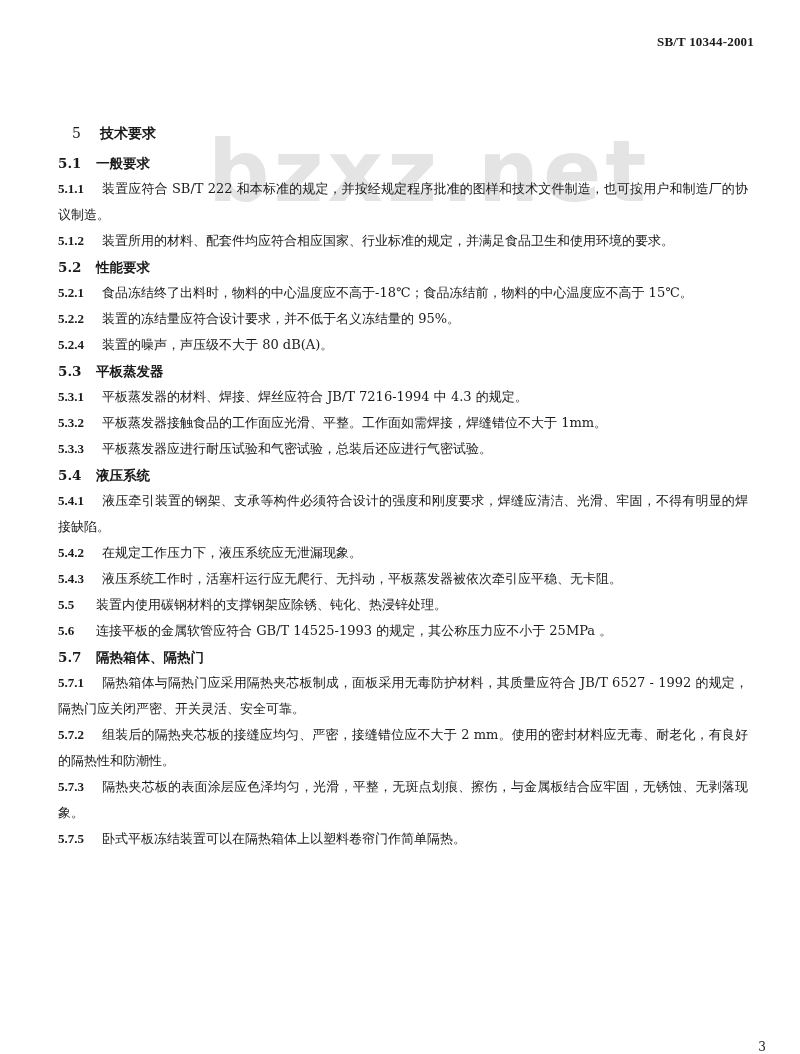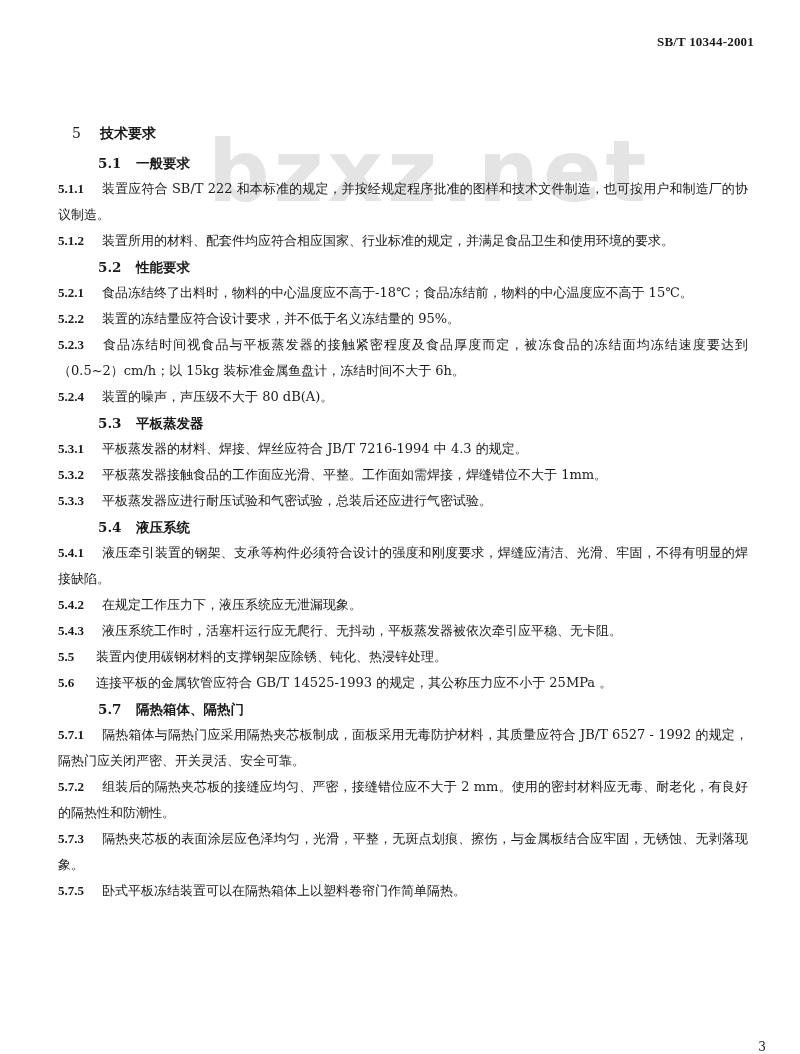--- a/index.html
+++ b/index.html
@@ -5,21 +5,21 @@
   html, body { margin: 0; padding: 0; background: #ffffff; }
   body { width: 800px; height: 1054px; position: relative; overflow: hidden;
          font-family: "DejaVu Serif", "Liberation Serif", serif; color: #1a1a1a; }
   .header-code { position: absolute; right: 46px; top: 34px; font-size: 13px; font-weight: bold;
                  font-family: "Liberation Serif", serif; letter-spacing: 0.2px; }
   .watermark { position: absolute; left: 208px; top: 128px; font-size: 86px; font-weight: bold;
                color: #e4e4e4; font-family: "DejaVu Sans", sans-serif; letter-spacing: 4px; z-index: 0; line-height: 1; }
   .content { position: absolute; left: 58px; top: 112px; width: 690px; z-index: 1; }
   .h1 { font-size: 14px; font-weight: bold; height: 34px; line-height: 34px; margin-top: 4px; margin-left: 14px; }
   .h1 .num { display: inline-block; width: 28px; font-weight: normal; }
-  .h2 { font-size: 13.5px; font-weight: bold; line-height: 26px; margin-left: 40px; }
+  .h2 { font-size: 13.5px; font-weight: bold; line-height: 26px; }
   .h2 .num { display: inline-block; width: 38px; }
   .p { font-size: 13px; line-height: 26px; text-align: justify; }
   .p .num { font-weight: bold; display: inline-block; width: 44px; font-family: "Liberation Serif", serif; }
   .page-num { position: absolute; right: 34px; top: 1040px; font-size: 12px; }
 </style>
 </head>
 <body>
 
 <div class="header-code">SB/T 10344-2001</div>
 <div class="watermark">bzxz.net</div>
@@ -29,21 +29,20 @@
     <span class="num">5</span><span>技术要求</span>
   </div>
 
   <div class="h2"><span class="num">5.1</span><span>一般要求</span></div>
   <div class="p"><span class="num">5.1.1</span><span>装置应符合 SB/T 222 和本标准的规定，并按经规定程序批准的图样和技术文件制造，也可按用户和制造厂的协议制造。</span></div>
   <div class="p"><span class="num">5.1.2</span><span>装置所用的材料、配套件均应符合相应国家、行业标准的规定，并满足食品卫生和使用环境的要求。</span></div>
 
   <div class="h2"><span class="num">5.2</span><span>性能要求</span></div>
   <div class="p"><span class="num">5.2.1</span><span>食品冻结终了出料时，物料的中心温度应不高于-18℃；食品冻结前，物料的中心温度应不高于 15℃。</span></div>
   <div class="p"><span class="num">5.2.2</span><span>装置的冻结量应符合设计要求，并不低于名义冻结量的 95%。</span></div>
-  <div class="p"><span class="num">5.2.3</span><span>食品冻结时间视食品与平板蒸发器的接触紧密程度及食品厚度而定，被冻食品的冻结面均冻结速度要达到（0.5~2）cm/h；以 15kg 装标准金属鱼盘计，冻结时间不大于 6h。</span></div>
   <div class="p"><span class="num">5.2.4</span><span>装置的噪声，声压级不大于 80 dB(A)。</span></div>
 
   <div class="h2"><span class="num">5.3</span><span>平板蒸发器</span></div>
   <div class="p"><span class="num">5.3.1</span><span>平板蒸发器的材料、焊接、焊丝应符合 JB/T 7216-1994 中 4.3 的规定。</span></div>
   <div class="p"><span class="num">5.3.2</span><span>平板蒸发器接触食品的工作面应光滑、平整。工作面如需焊接，焊缝错位不大于 1mm。</span></div>
   <div class="p"><span class="num">5.3.3</span><span>平板蒸发器应进行耐压试验和气密试验，总装后还应进行气密试验。</span></div>
 
   <div class="h2"><span class="num">5.4</span><span>液压系统</span></div>
   <div class="p"><span class="num">5.4.1</span><span>液压牵引装置的钢架、支承等构件必须符合设计的强度和刚度要求，焊缝应清洁、光滑、牢固，不得有明显的焊接缺陷。</span></div>
   <div class="p"><span class="num">5.4.2</span><span>在规定工作压力下，液压系统应无泄漏现象。</span></div>

